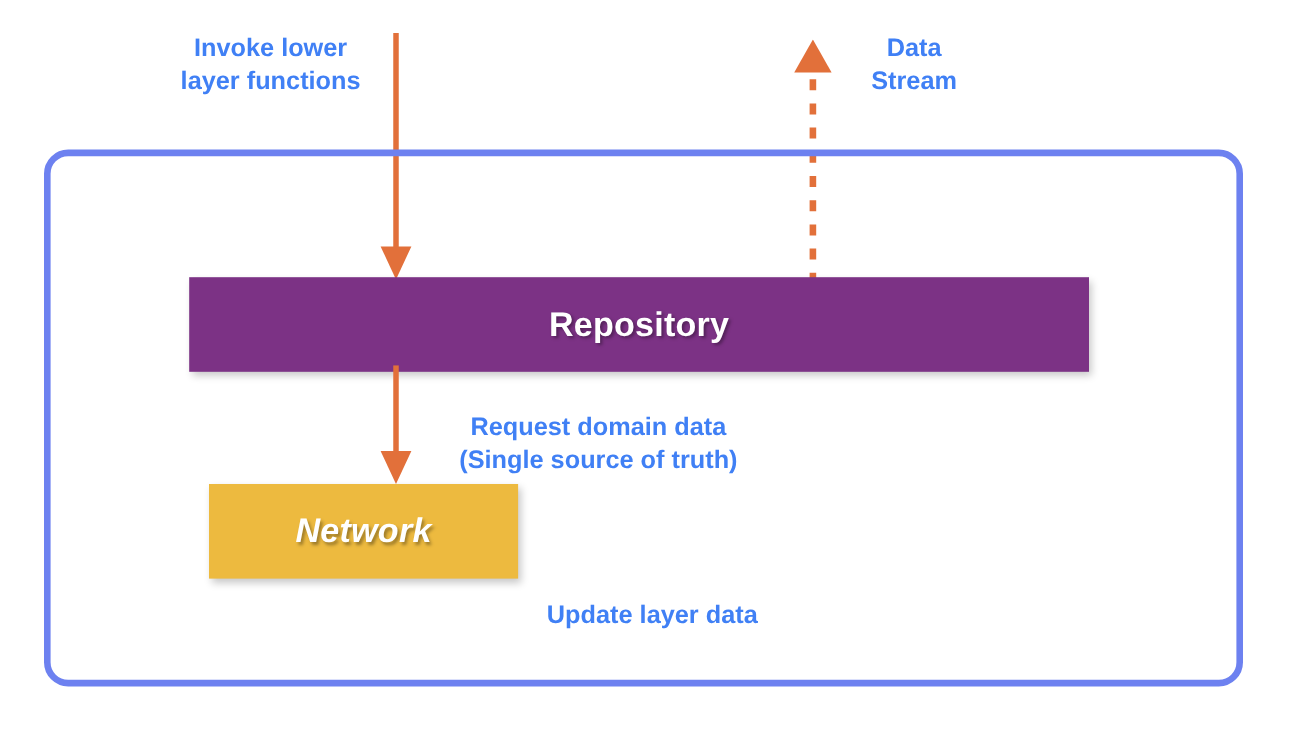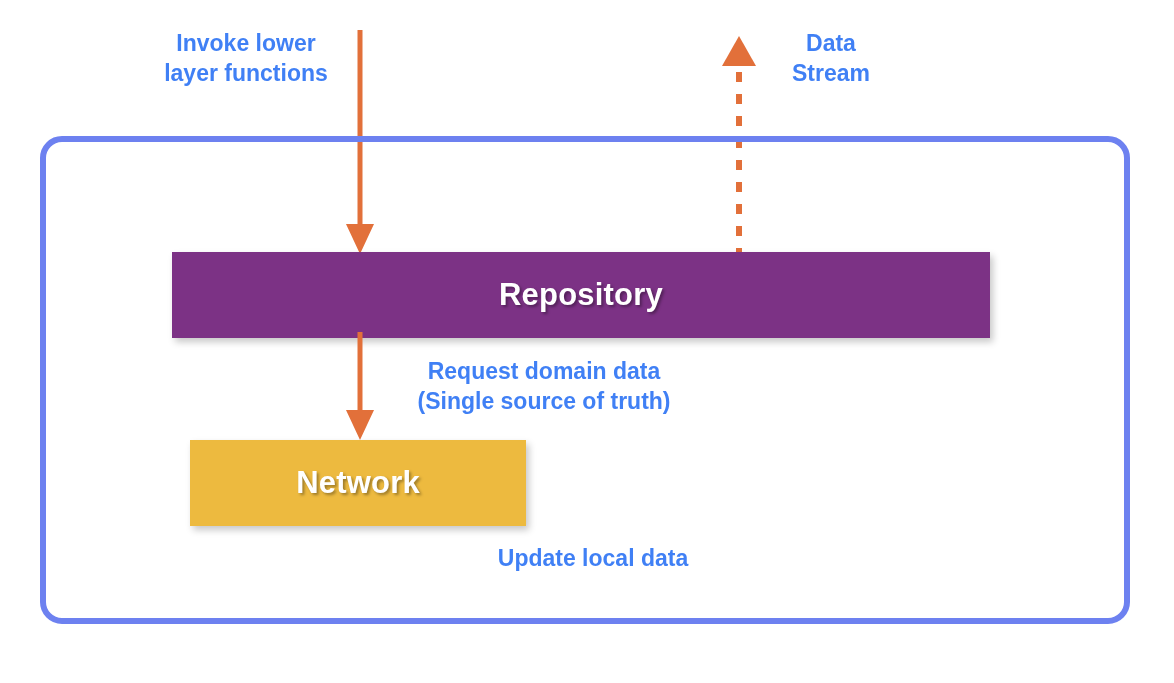--- a/index.html
+++ b/index.html
@@ -62,23 +62,24 @@
     top: 252px;
     width: 818px;
     height: 86px;
     background: #7c3285;
   }
   .block-repository .block-label { font-size: 31px; }
 
   .block-network {
     left: 190px;
     top: 440px;
-    width: 336px;
+    width: 281px;
     height: 86px;
     background: #edba3f;
+    font-style: italic;
   }
   .block-network .block-label { font-size: 31px; }
 
   
   .note {
     position: absolute;
     color: #4080f5;
     font-weight: bold;
     font-size: 23px;
     line-height: 30px;
@@ -91,21 +92,21 @@
     text-align: center;
   }
   .note-data-stream {
     left: 766px;
     top: 28px;
     width: 130px;
     text-align: center;
   }
   .note-request {
     left: 382px;
-    top: 356px;
+    top: 372px;
     width: 324px;
     text-align: center;
   }
   .note-update {
     left: 440px;
     top: 543px;
     width: 306px;
     text-align: center;
   }
 
@@ -150,15 +151,15 @@
     <polygon points="20,108 6,78 34,78" fill="#e2703a"></polygon>
   </svg>
 
   <div class="note note-request">Request domain data
 (Single source of truth)</div>
 
   <div class="block block-network">
     <span class="block-label">Network</span>
   </div>
 
-  <div class="note note-update">Update local data</div>
+  <div class="note note-update">Update layer data</div>
 
 </div>
 
 </body></html>

